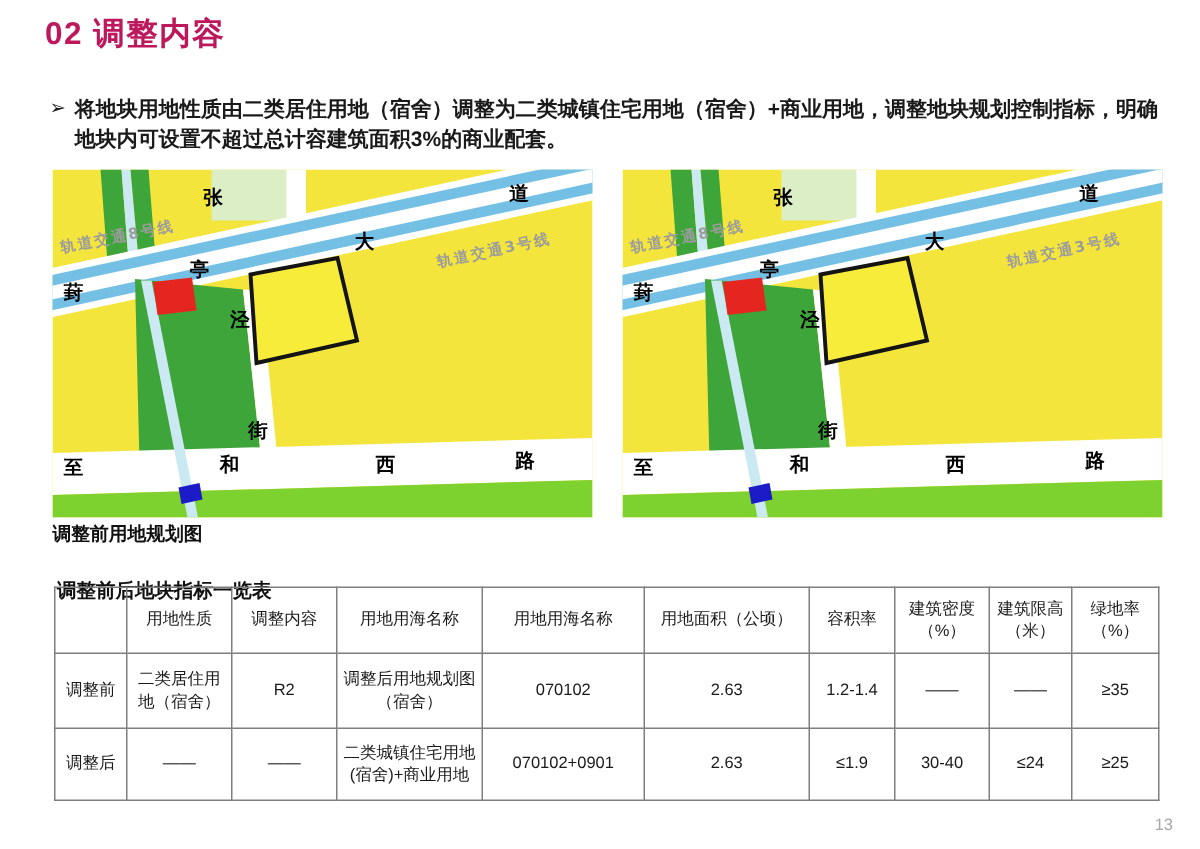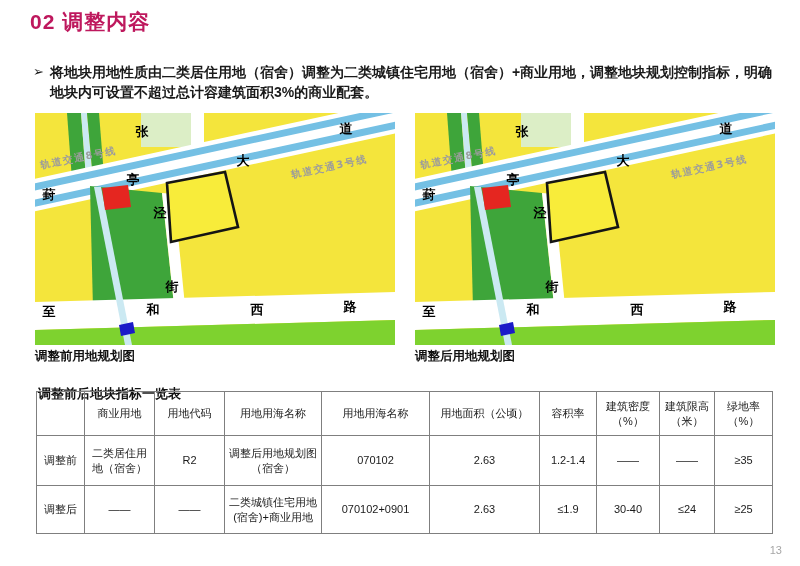--- a/index.html
+++ b/index.html
@@ -104,43 +104,42 @@
       <text class="mlabel" x="208" y="52">大</text>
       <text class="mlabel" x="98" y="71">亭</text>
       <text class="mlabel" x="14" y="86">葑</text>
       <text class="mlabel" x="125" y="104">泾</text>
       <text class="mlabel" x="137" y="178">街</text>
       <text class="mlabel" x="14" y="203">至</text>
       <text class="mlabel" x="118" y="201">和</text>
       <text class="mlabel" x="222" y="201">西</text>
       <text class="mlabel" x="315" y="198">路</text>
     </svg>
-    <div class="map-caption">调整后用地规划图</div>
   </div>
 
   <div class="table-title">调整前后地块指标一览表</div>
 
   <table class="indicators">
     <colgroup>
       <col style="width:48px">
         <col style="width:70px">
         <col style="width:70px">
         <col style="width:97px">
       <col style="width:108px">
         <col style="width:110px">
         <col style="width:57px">
         <col style="width:63px">
       <col style="width:55px">
         <col style="width:58px">
     </colgroup>
     <tbody>
         <tr class="hdr">
       <td></td>
-      <td>商业用地</td>
-      <td>用地代码</td>
+      <td>用地性质</td>
+      <td>调整内容</td>
       <td>用地用海名称</td>
       <td>用地用海名称</td>
       <td>用地面积（公顷）</td>
       <td>容积率</td>
       <td>建筑密度（%）</td>
       <td>建筑限高（米）</td>
       <td>绿地率（%）</td>
     </tr>
     <tr class="r1">
       <td>调整前</td>

